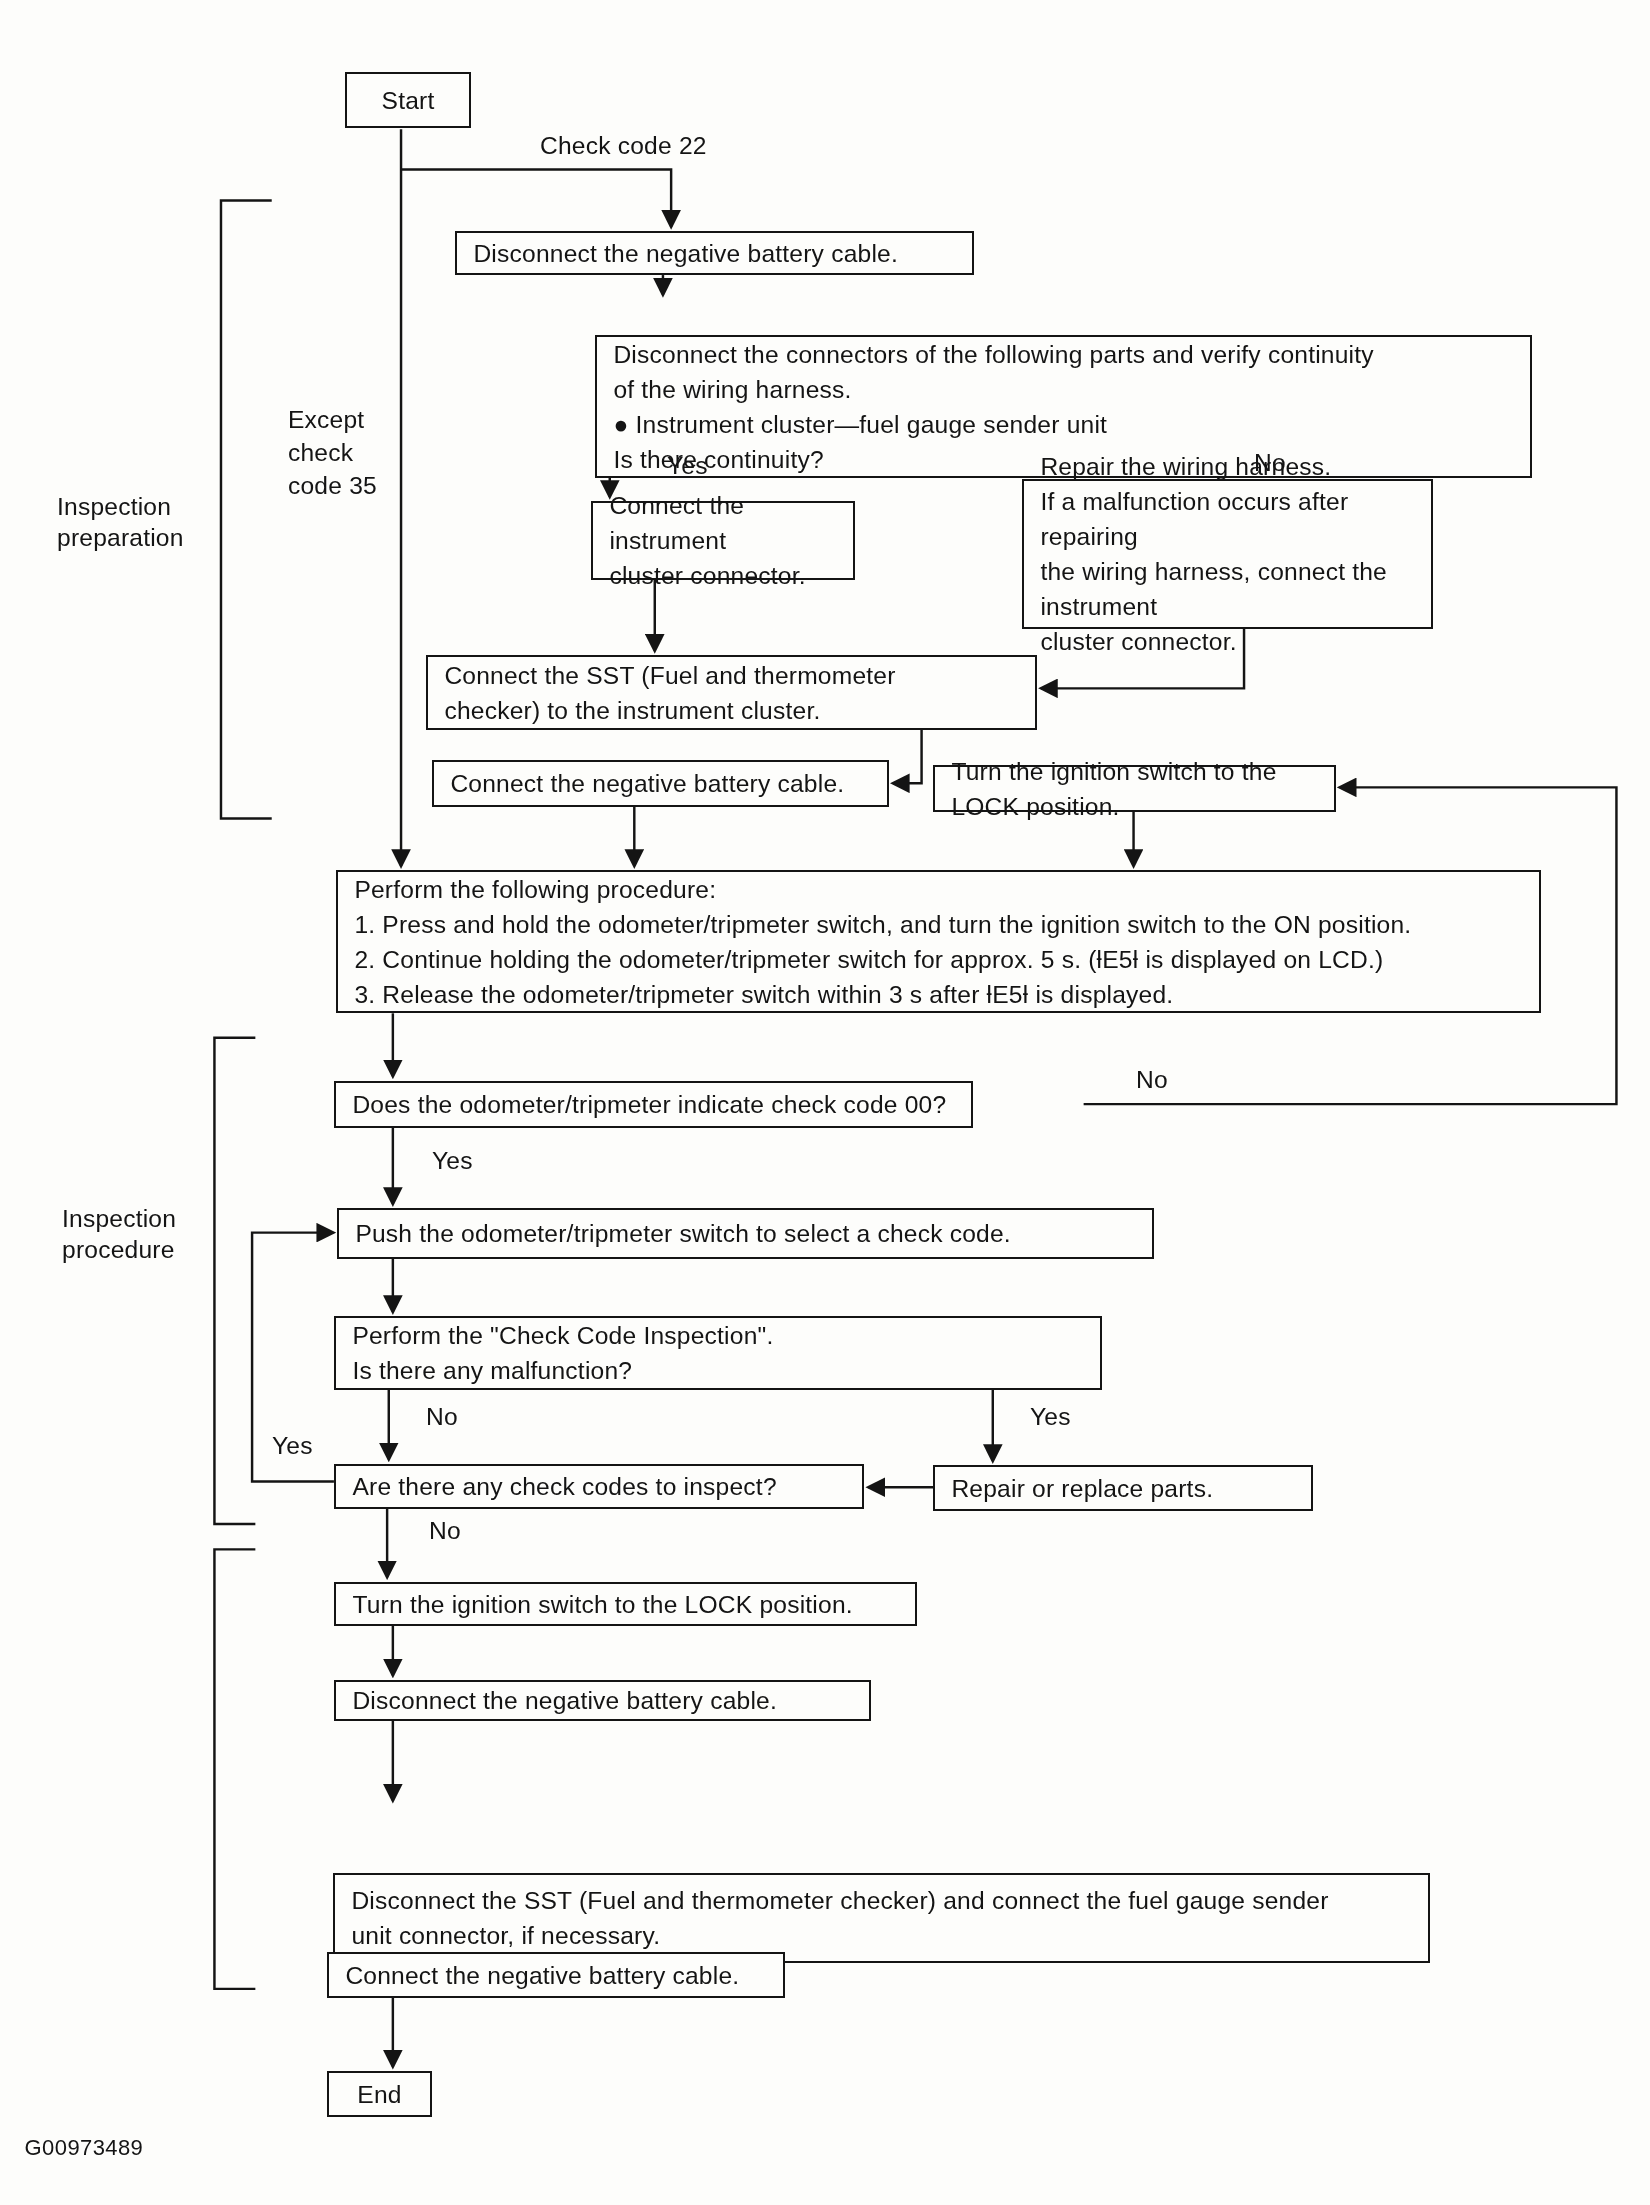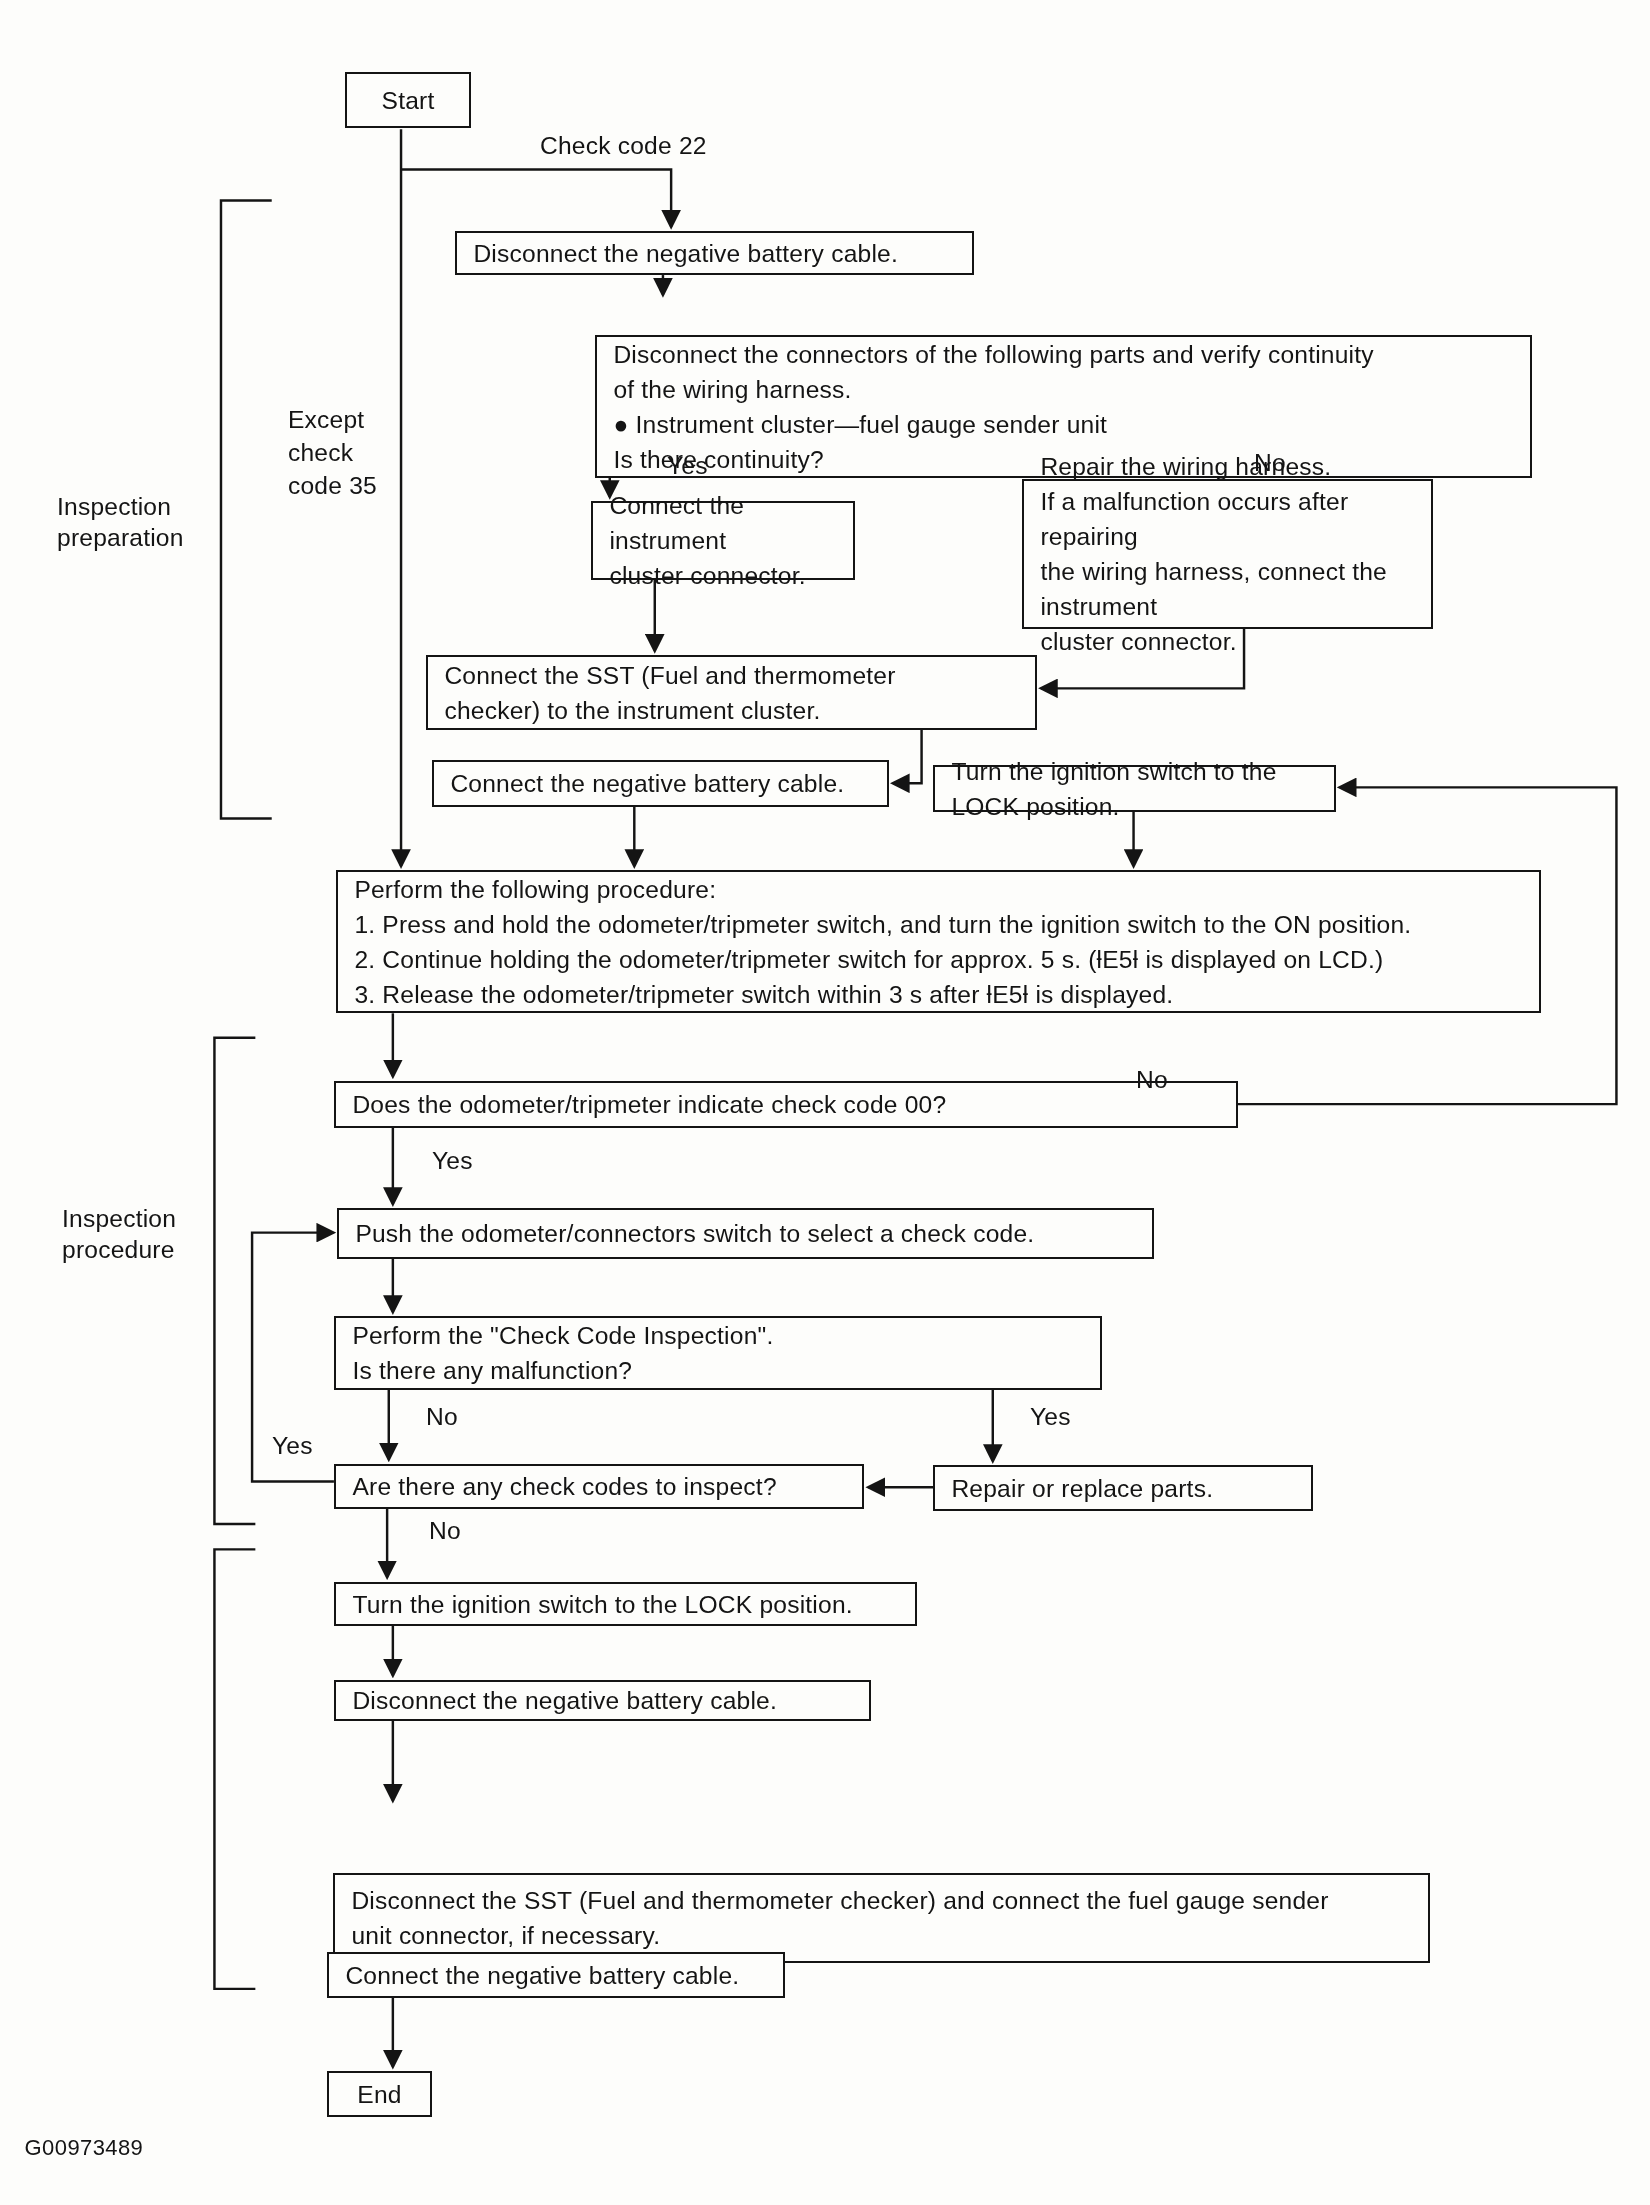--- a/index.html
+++ b/index.html
@@ -111,23 +111,23 @@
 
   <div class="node" style="left:432px;top:760px;width:457px;height:47px;">Connect the negative battery cable.</div>
 
   <div class="node" style="left:933px;top:765px;width:403px;height:47px;">Turn the ignition switch to the LOCK position.</div>
 
   <div class="node" style="left:336px;top:870px;width:1205px;height:143px;">Perform the following procedure:
 1. Press and hold the odometer/tripmeter switch, and turn the ignition switch to the ON position.
 2. Continue holding the odometer/tripmeter switch for approx. 5 s. (ƚE5ƚ is displayed on LCD.)
 3. Release the odometer/tripmeter switch within 3 s after ƚE5ƚ is displayed.</div>
 
-  <div class="node" style="left:334px;top:1081px;width:904px;height:47px;">Does the odometer/tripmeter indicate check code 00?</div>
+  <div class="node" style="left:334px;top:1081px;width:639px;height:47px;">Does the odometer/tripmeter indicate check code 00?</div>
 
-  <div class="node" style="left:337px;top:1208px;width:817px;height:51px;">Push the odometer/connectors switch to select a check code.</div>
+  <div class="node" style="left:337px;top:1208px;width:817px;height:51px;">Push the odometer/tripmeter switch to select a check code.</div>
 
   <div class="node" style="left:334px;top:1316px;width:768px;height:74px;">Perform the "Check Code Inspection".
 Is there any malfunction?</div>
 
   <div class="node" style="left:334px;top:1464px;width:530px;height:45px;">Are there any check codes to inspect?</div>
 
   <div class="node" style="left:933px;top:1465px;width:380px;height:46px;">Repair or replace parts.</div>
 
   <div class="node" style="left:334px;top:1582px;width:583px;height:44px;">Turn the ignition switch to the LOCK position.</div>
 

